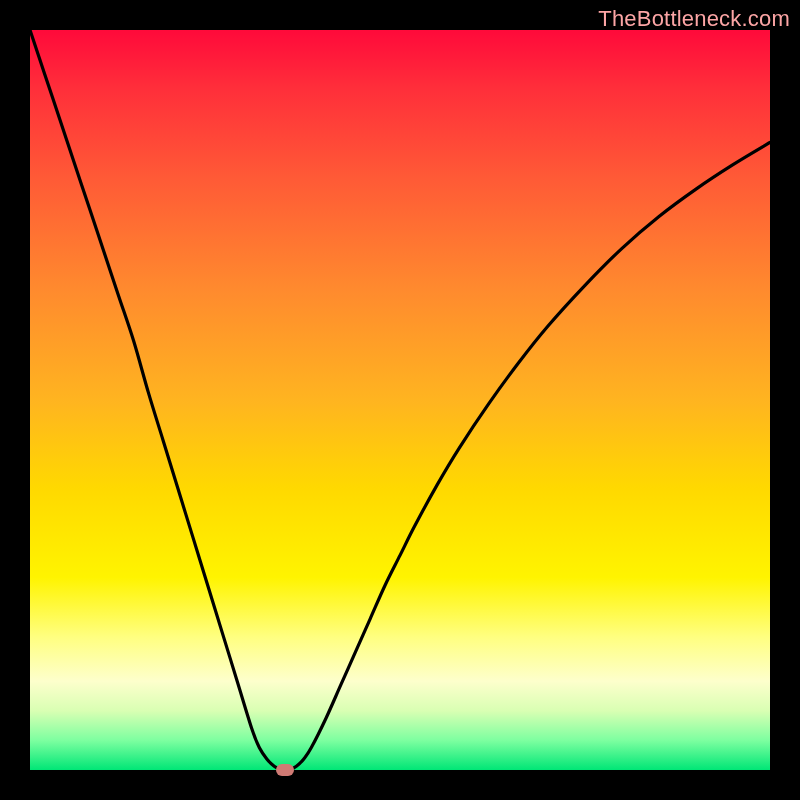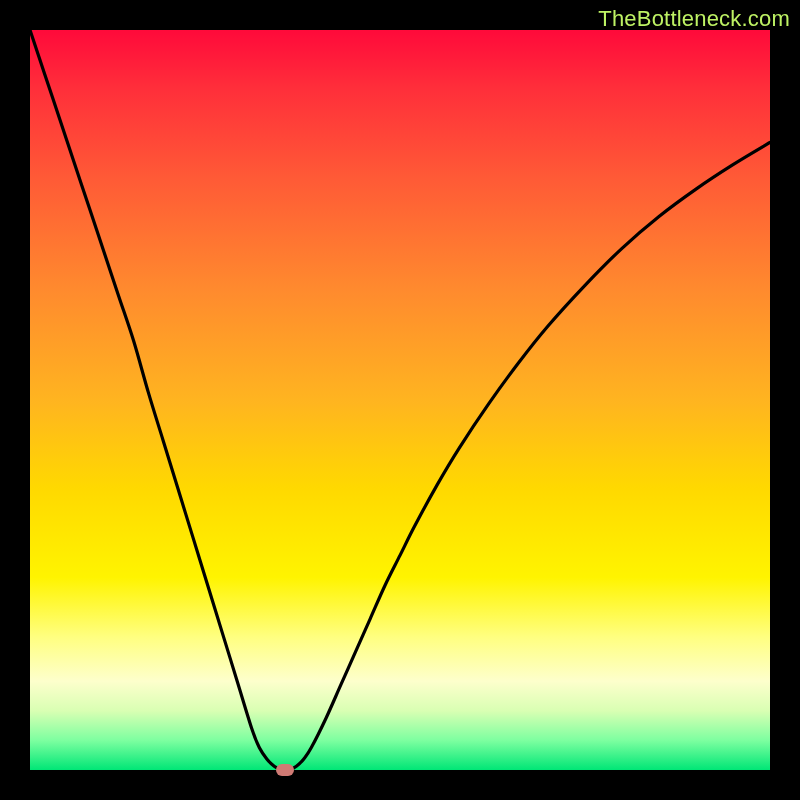--- a/index.html
+++ b/index.html
@@ -27,21 +27,21 @@
       #ffff80 82%,
       #fdffcc 88%,
       #d9ffb3 92%,
       #7dffa0 96%,
       #00e676 100%);
   }
   .watermark {
     position: absolute;
     top: 6px;
     right: 10px;
-    color: #bef264;
+    color: #fca5a5;
     font-family: Arial, Helvetica, sans-serif;
     font-size: 22px;
     font-weight: 500;
     letter-spacing: 0.2px;
     user-select: none;
   }
   .curve {
     position: absolute;
     left: 0; top: 0;
     width: 740px; height: 740px;

